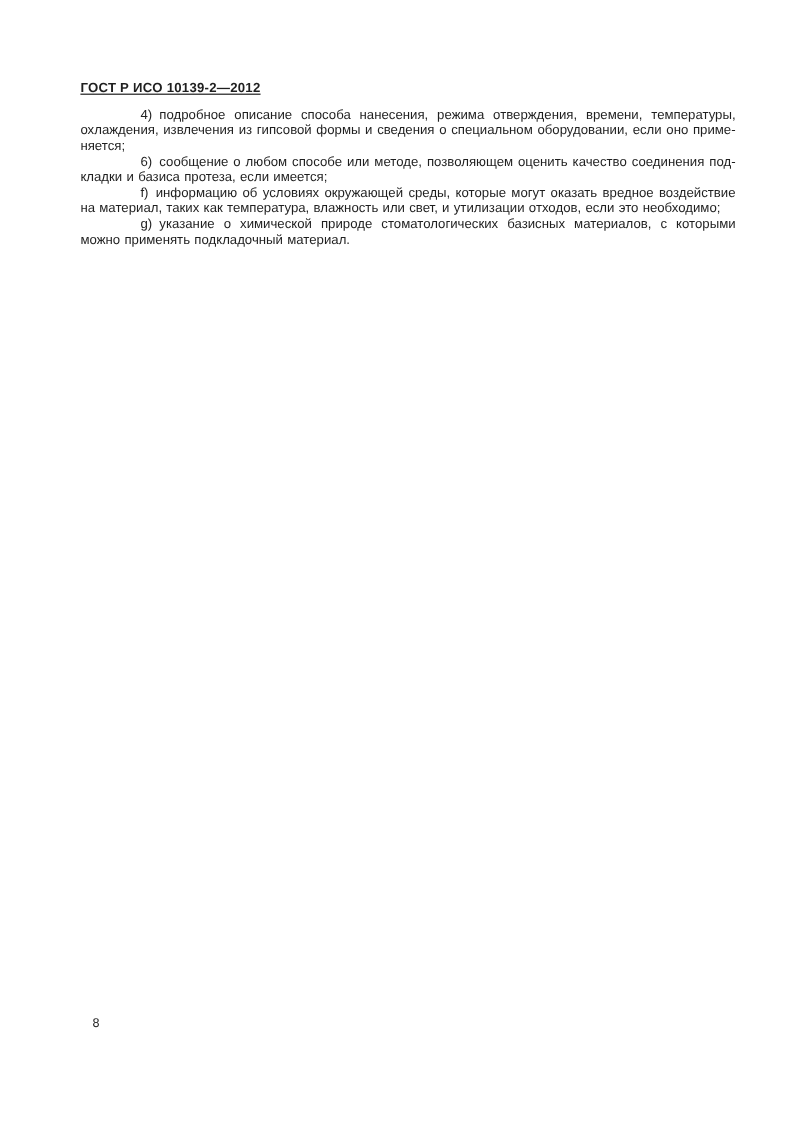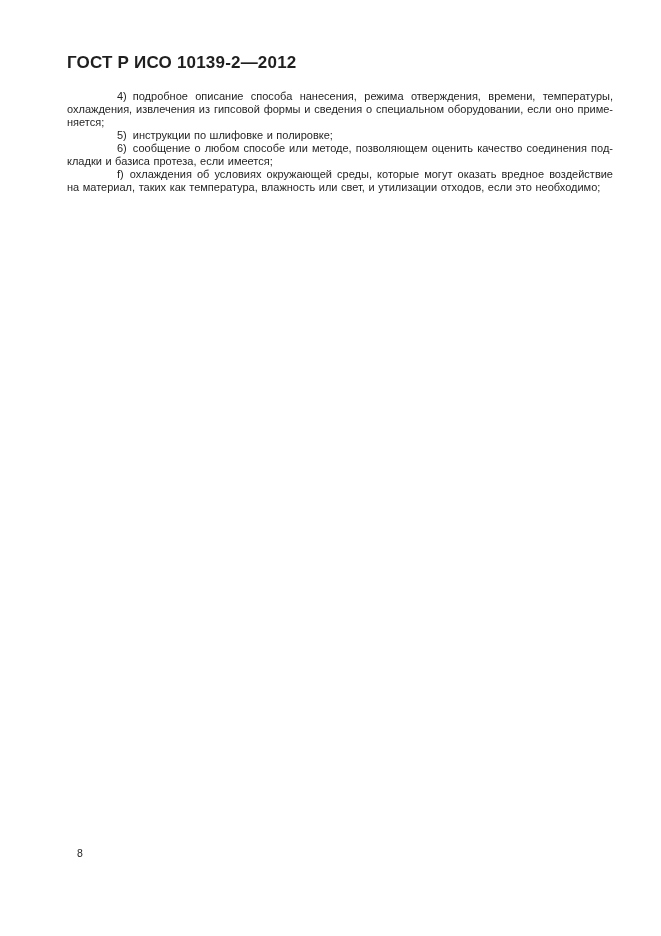--- a/index.html
+++ b/index.html
@@ -16,26 +16,27 @@
     overflow: hidden;
   }
   .page {
     position: absolute;
     inset: 0;
     background: #ffffff;
   }
   .doc-header {
     position: absolute;
     left: 67px;
-    top: 56px;
-    font-size: 17px;
+    top: 68px;
+    font-size: 11px;
     line-height: 13px;
     font-weight: bold;
     letter-spacing: 0.2px;
     white-space: nowrap;
+    text-decoration: underline;
   }
   .content {
     position: absolute;
     left: 67px;
     top: 90px;
     width: 546px;
     font-size: 11px;
     line-height: 13px;
     text-align: justify;
   }
@@ -61,25 +62,25 @@
 <body>
 
 <div class="page">
 
   <div class="doc-header">ГОСТ Р ИСО 10139-2—2012</div>
 
   <div class="content">
 
     <p class="para"><span class="marker">4)</span><span>подробное описание способа нанесения, режима отверждения, времени, температуры, охлаждения, извлечения из гипсовой формы и сведения о специальном оборудовании, если оно приме­няется;</span></p>
 
-    <p class="para"><span class="marker">5)</span><span>инструкции по шлифовке и полировке;</span></p>
 
     <p class="para"><span class="marker">6)</span><span>сообщение о любом способе или методе, позволяющем оценить качество соединения под­кладки и базиса протеза, если имеется;</span></p>
 
 
-    <p class="para"><span class="marker">f)</span><span>охлаждения об условиях окружающей среды, которые могут оказать вредное воздействие на материал, таких как температура, влажность или свет, и утилизации отходов, если это необходимо;</span></p>
+    <p class="para"><span class="marker">f)</span><span>информацию об условиях окружающей среды, которые могут оказать вредное воздействие на материал, таких как температура, влажность или свет, и утилизации отходов, если это необходимо;</span></p>
 
+    <p class="para"><span class="marker">g)</span><span>указание о химической природе стоматологических базисных материалов, с которыми можно применять подкладочный материал.</span></p>
 
   </div>
 
   <div class="page-number">8</div>
 
 </div>
 
 </body></html>

